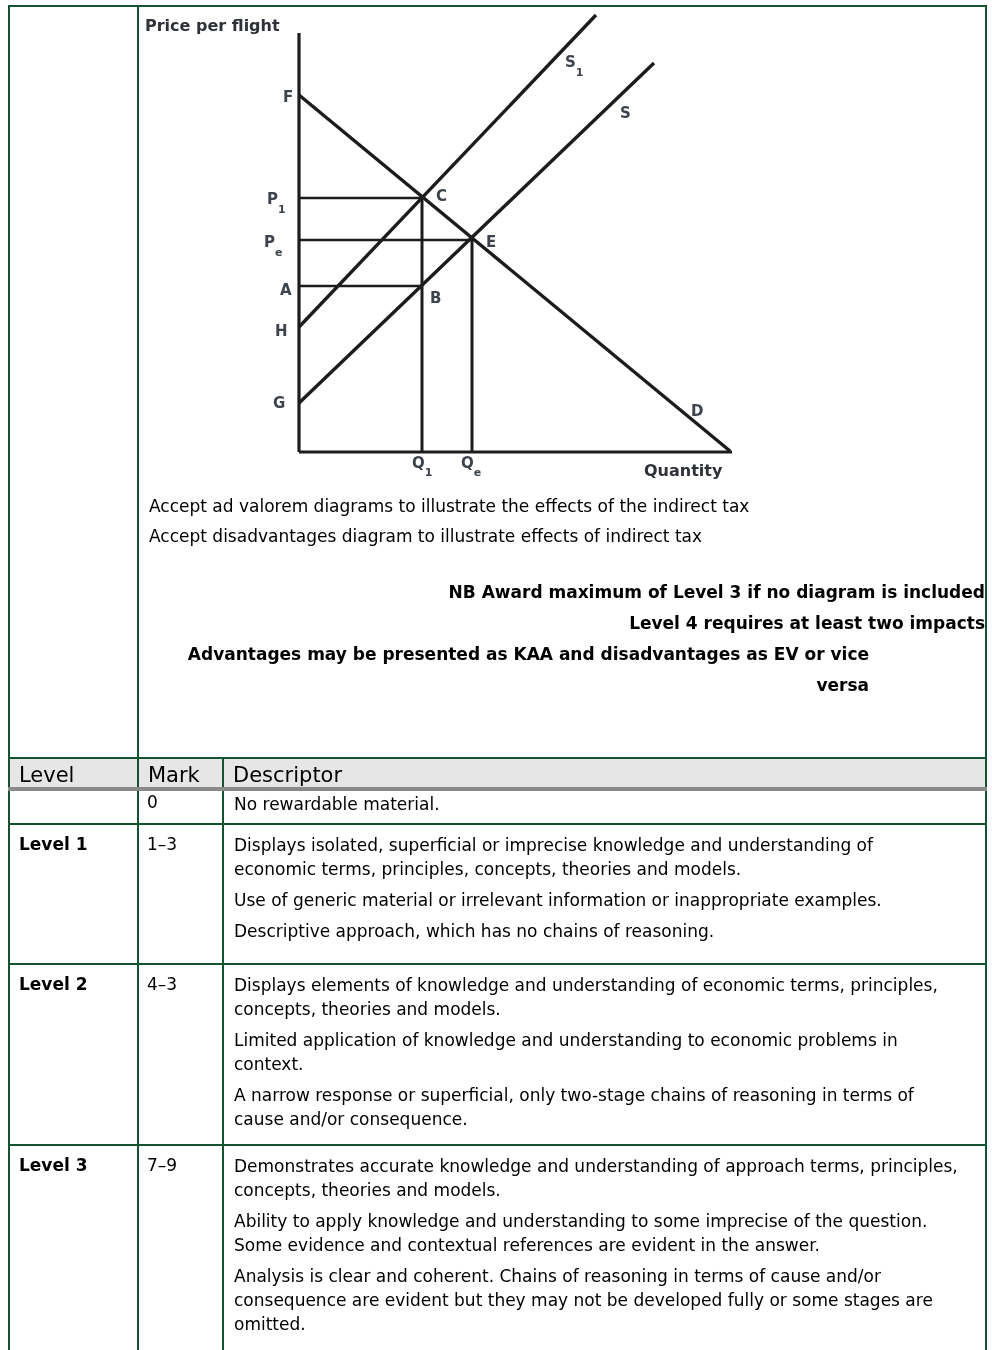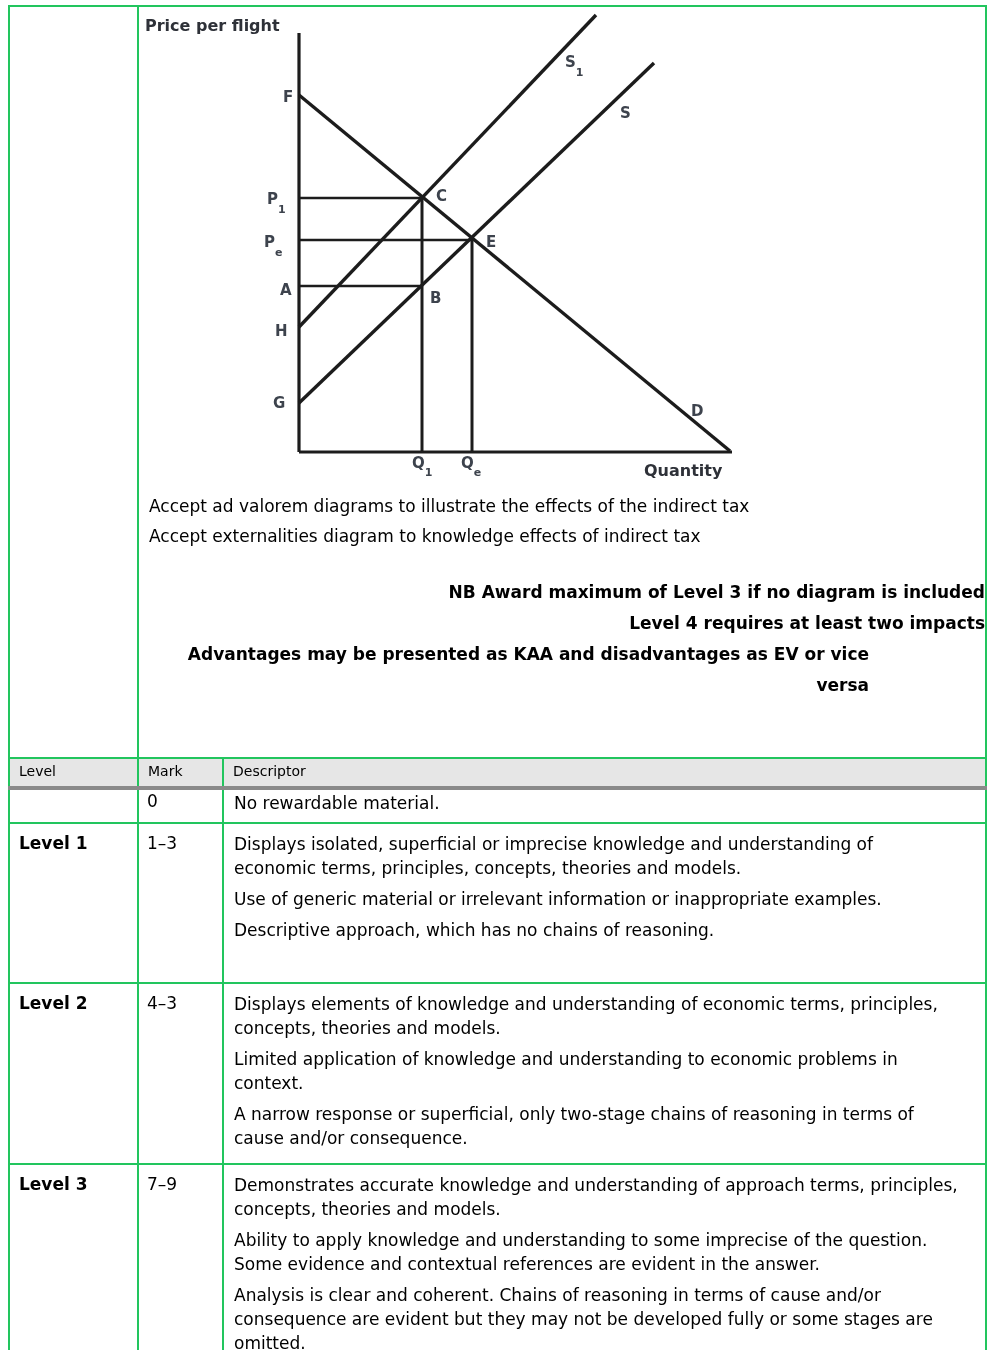--- a/index.html
+++ b/index.html
@@ -12,21 +12,21 @@
     overflow: hidden;
   }
   .doc-table {
     position: absolute;
     left: 8px; top: 5px;
     width: 977px;
     border-collapse: collapse;
     table-layout: fixed;
   }
   .doc-table td {
-    border: 2px solid #22c55e;
+    border: 2px solid #14532d;
     vertical-align: top;
     font-size: 17px;
   }
   
   .top-row td { height: 752px; }
   .content-cell { padding: 0; overflow: hidden; }
   .diagram { display: block; margin: 2px 0 0 2px; }
   .diagram text {
     font-family: "DejaVu Sans", "Liberation Sans", sans-serif;
     font-weight: bold;
@@ -39,30 +39,30 @@
   .accept-line { line-height: 30px; font-size: 17px; }
   .notes-gap { height: 26px; }
   .bold-note { line-height: 31px; font-size: 17px; font-weight: bold; text-align: right; }
   .bold-note.wrapping { max-width: 720px; }
   
   .header-row td {
     height: 30px;
     background: #e6e6e6;
     border-bottom: 4px solid #8a8a8a;
     padding: 4px 0 0 9px;
-    font-size: 14px;
+    font-size: 21px;
   }
   .level-cell { font-weight: bold; padding: 9px 0 0 9px; }
   .mark-cell  { padding: 9px 2px 0 8px; }
   .desc-cell  { padding: 8px 26px 6px 10px; margin-top: 17px; }
   .desc-cell p { margin: 0 0 7px 0; line-height: 24px; font-size: 17px; }
   .row-zero td { height: 26px; }
   .row-zero .mark-cell { padding-top: 1px; }
   .row-zero .desc-cell { padding-top: 1px; padding-bottom: 0; }
-  .row-l1 td { height: 160px; }
+  .row-l1 td { height: 140px; }
   .row-l2 td { height: 164px; }
   .row-l3 td { height: 214px; }
 </style>
 </head>
 <body>
 
 <table class="doc-table">
   <colgroup>
     <col style="width:129px">
     <col style="width:85px">
@@ -103,21 +103,21 @@
           <text x="431" y="298">B</text>
           <text x="692" y="411">D</text>
           <text x="621" y="113">S</text>
           <text x="566" y="62"><tspan>S</tspan><tspan class="sub" dy="9">1</tspan></text>
           <text x="413" y="463"><tspan>Q</tspan><tspan class="sub" dy="8">1</tspan></text>
           <text x="462" y="463"><tspan>Q</tspan><tspan class="sub" dy="8">e</tspan></text>
         </svg>
 
         <div class="notes">
           <p class="accept-line">Accept ad valorem diagrams to illustrate the effects of the indirect tax</p>
-          <p class="accept-line">Accept externalities diagram to knowledge effects of indirect tax</p>
+          <p class="accept-line">Accept disadvantages diagram to illustrate effects of indirect tax</p>
           <div class="notes-gap"></div>
           <p class="bold-note">NB Award maximum of Level 3 if no diagram is included</p>
           <p class="bold-note">Level 4 requires at least two impacts</p>
           <p class="bold-note wrapping">Advantages may be presented as KAA and disadvantages as EV or vice versa</p>
         </div>
       </td>
     </tr>
 
     <tr class="header-row">
       <td>Level</td>

